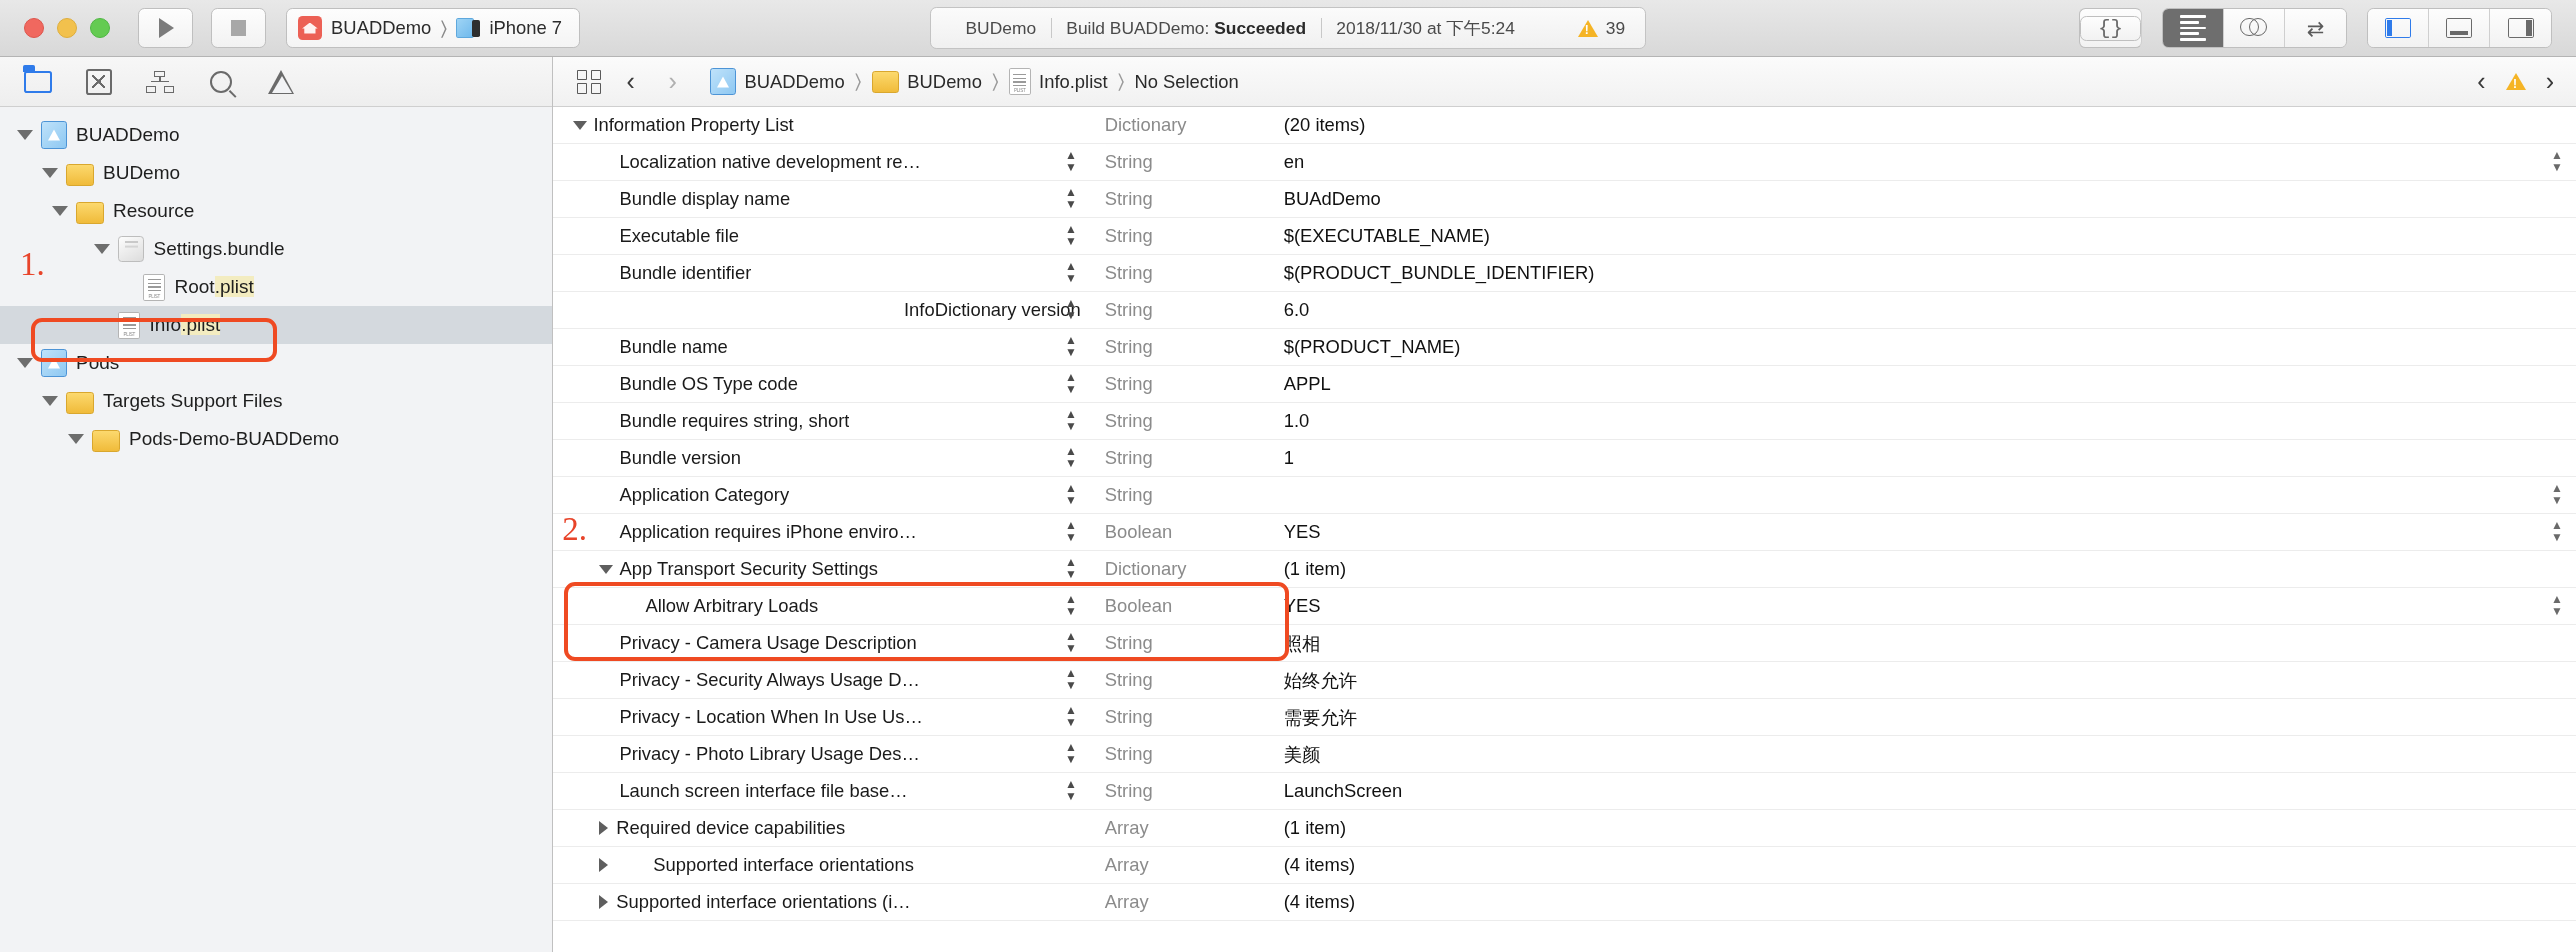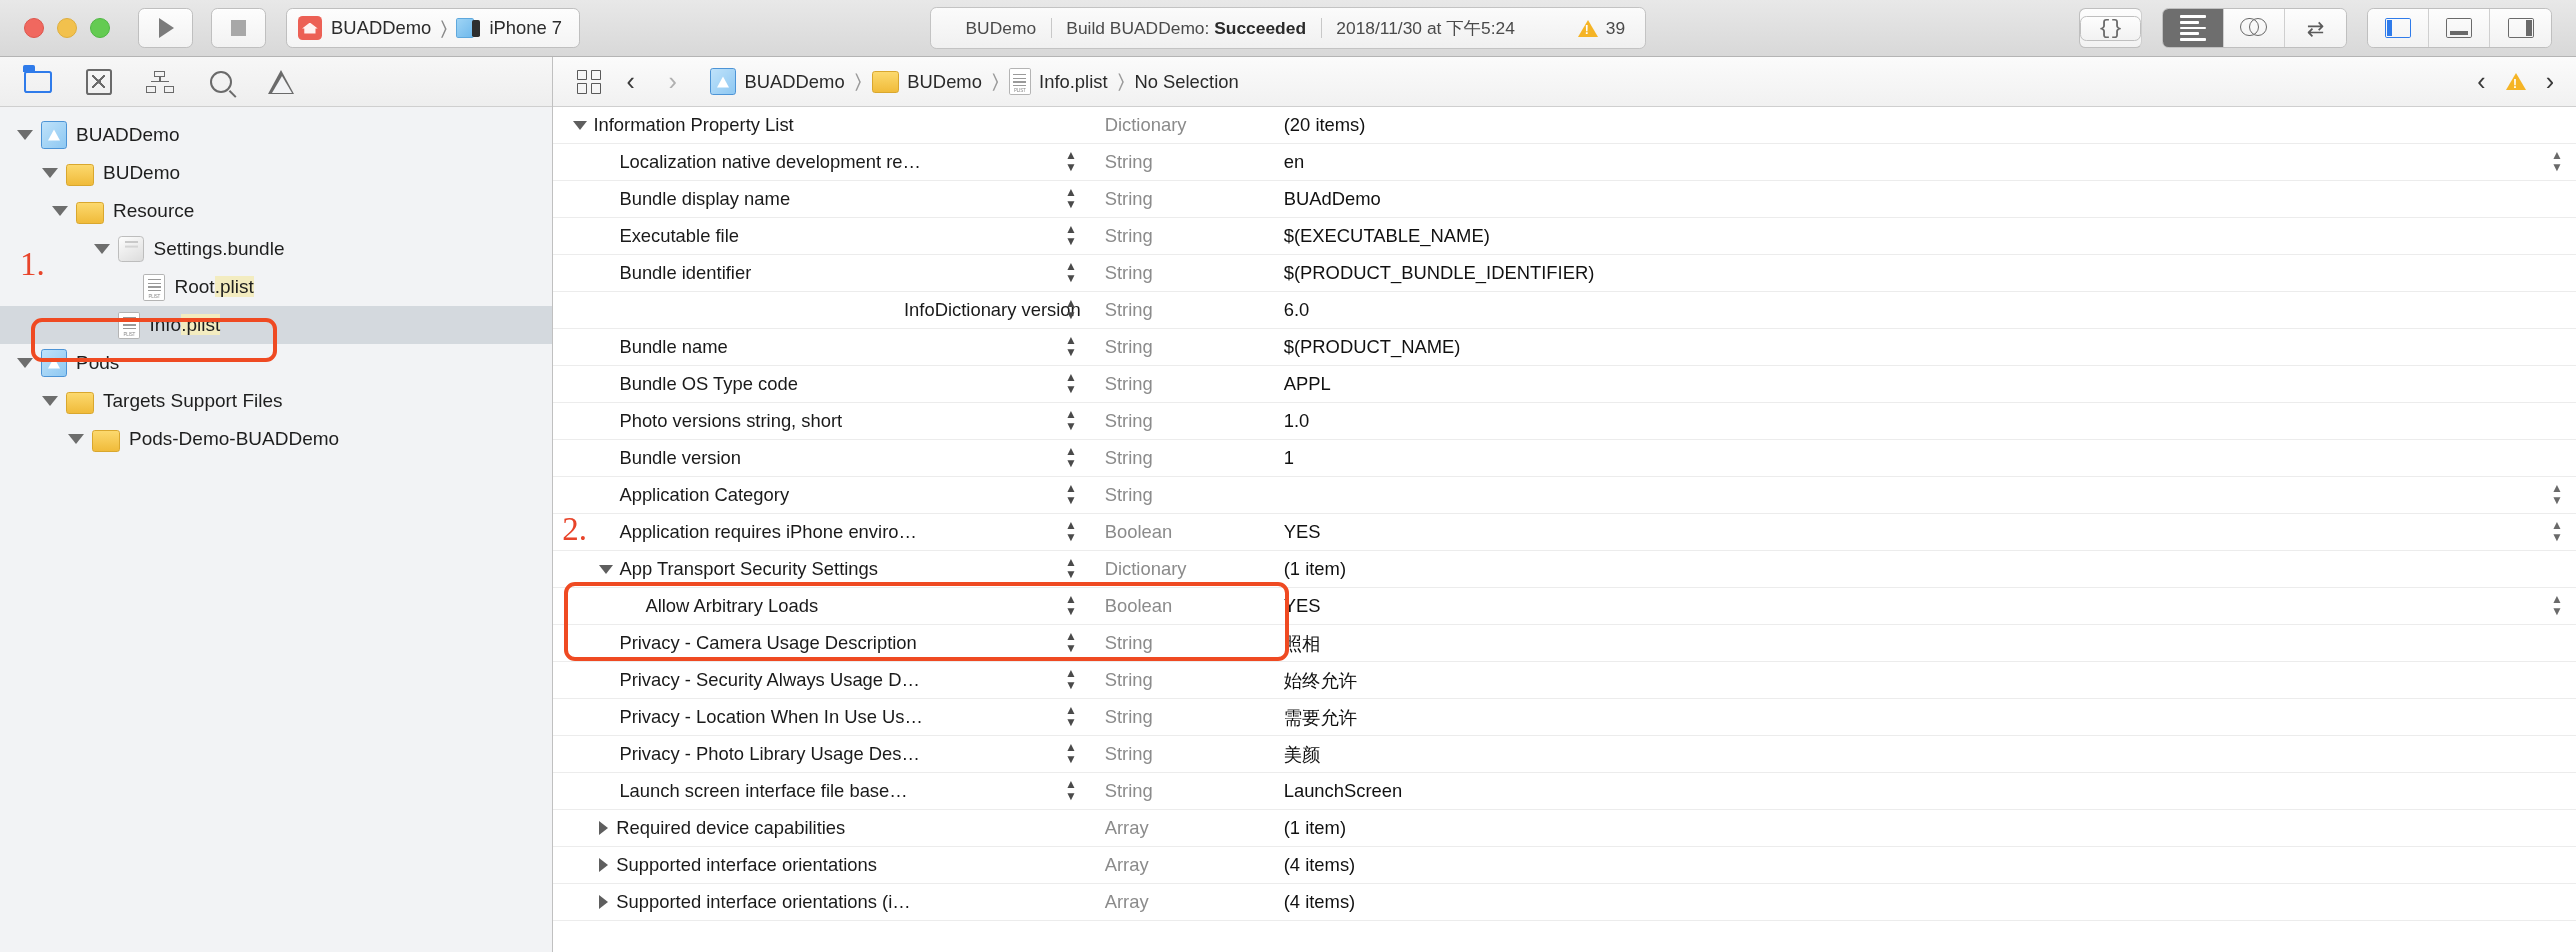--- a/index.html
+++ b/index.html
@@ -588,21 +588,21 @@
                 <span>▲</span>
                 <span>▼</span>
               </div>
             </div>
             <div class="col-type">String</div>
             <div class="col-val" style="position: relative;"><span>APPL</span></div>
           </div>
           <div class="prow">
             <div class="col-key" style="padding-left: 46px;">
               <div class="twisty blank"></div>
-              <span class="keytext">Photo versions string, short</span>
+              <span class="keytext">Bundle requires string, short</span>
               <div class="stepper">
                 <span>▲</span>
                 <span>▼</span>
               </div>
             </div>
             <div class="col-type">String</div>
             <div class="col-val" style="position: relative;"><span>1.0</span></div>
           </div>
           <div class="prow">
             <div class="col-key" style="padding-left: 46px;">
@@ -735,21 +735,21 @@
           </div>
           <div class="prow">
             <div class="col-key" style="padding-left: 46px;">
               <div class="twisty closed"></div>
               <span class="keytext">Required device capabilities</span>
             </div>
             <div class="col-type">Array</div>
             <div class="col-val" style="position: relative;"><span>(1 item)</span></div>
           </div>
           <div class="prow">
-            <div class="col-key" style="padding-left: 46px;">
+            <div class="col-key" style="padding-left: 46px; gap: 37px;">
               <div class="twisty closed"></div>
               <span class="keytext">Supported interface orientations</span>
             </div>
             <div class="col-type">Array</div>
             <div class="col-val" style="position: relative;"><span>(4 items)</span></div>
           </div>
           <div class="prow">
             <div class="col-key" style="padding-left: 46px;">
               <div class="twisty closed"></div>
               <span class="keytext">Supported interface orientations (i…</span>

